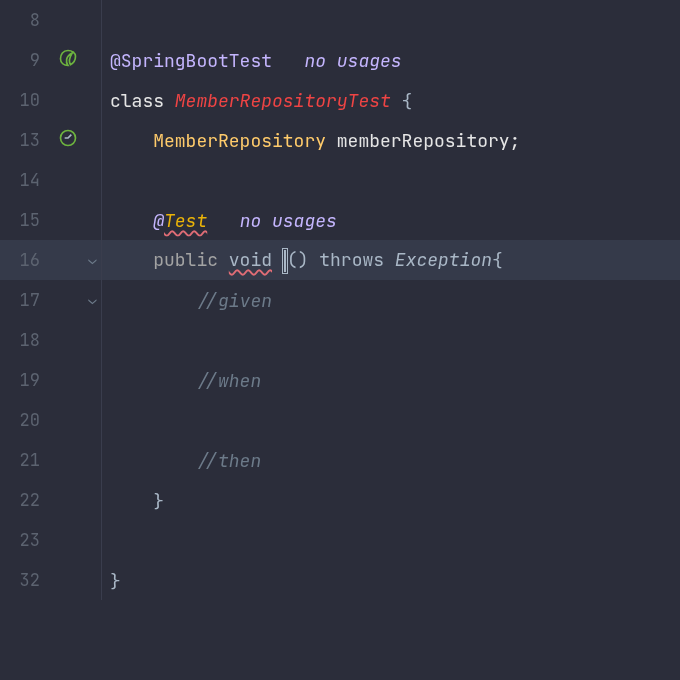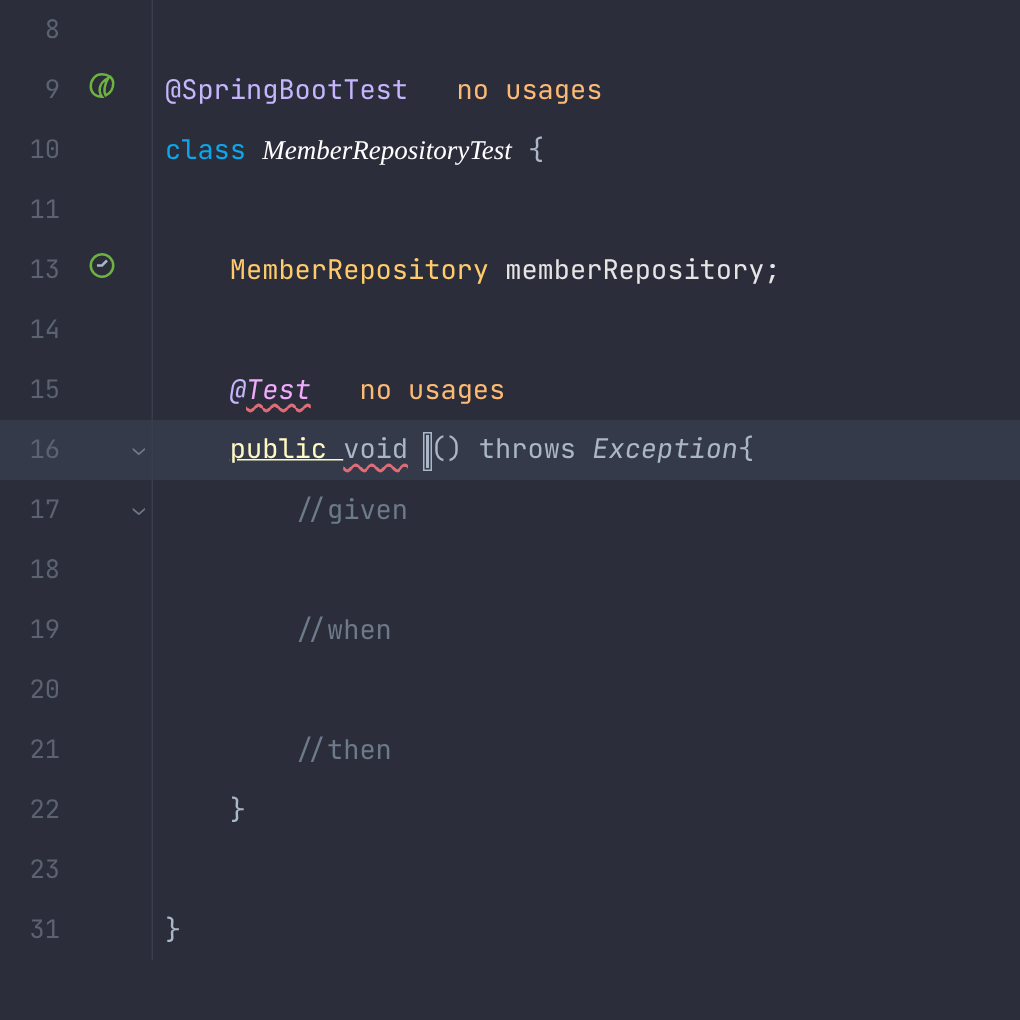--- a/index.html
+++ b/index.html
@@ -43,39 +43,39 @@
       flex-shrink: 0;
       border-right: 1px solid #3a3d4d;
       height: 100%;
     }
     .code {
       padding-left: 8px;
       white-space: pre;
       font-style: normal;
     }
     .annotation { color: #c4b5fd; }
-    .keyword { color: #0ea5e9; }
-    .keyword-public { color: #fef9c3; text-decoration: underline; }
-    .classname { color: #ffffff; font-style: italic; font-family: Liberation Serif, serif; }
+    .keyword { color: #e5e5e5; }
+    .keyword-public { color: #a3a3a3; }
+    .classname { color: #ef4444; font-style: italic; }
     .type { color: #ffcb6b; }
     .ident { color: #e5e5e5; }
-    .comment { color: #6c7a89; }
+    .comment { color: #6c7a89; font-style: italic; }
     .punct { color: #a9b7c6; }
-    .hint { color: #fdba74; }
+    .hint { color: #c4b5fd; font-style: italic; }
     .throws { color: #a9b7c6; }
     .exception { color: #a9b7c6; font-style: italic; margin-top: 36px; }
     .void-word {
       color: #a9b7c6;
       text-decoration: underline wavy #e06c75;
       text-decoration-thickness: 1.5px;
       text-underline-offset: 3px;
       margin-top: 20px;
     }
     .test-word {
-      color: #f0abfc;
+      color: #eab308;
       font-style: italic;
       text-decoration: underline wavy #e06c75;
       text-decoration-thickness: 1.5px;
       text-underline-offset: 3px;
     }
     .cursor-box {
       display: inline-block;
       width: 2px;
       height: 22px;
       background: #a9b7c6;
@@ -116,26 +116,20 @@
     <div class="code"><span class="annotation">@SpringBootTest</span><span>   </span><span class="hint">no usages</span></div>
   </div>
 
   <div class="line">
     <div class="gutter">10</div>
     <div class="icon-col"></div>
     <div class="fold-col"></div>
     <div class="code"><span class="keyword">class</span><span> </span><span class="classname">MemberRepositoryTest</span><span class="punct"> {</span></div>
   </div>
 
-  <div class="line">
-    <div class="gutter">11</div>
-    <div class="icon-col"></div>
-    <div class="fold-col"></div>
-    <div class="code"></div>
-  </div>
 
 
   <div class="line">
     <div class="gutter">13</div>
     <div class="icon-col">
       <span class="leaf-icon">
         <svg viewBox="0 0 24 24">
           <circle cx="12" cy="12" r="9" fill="none" stroke="#6db33f" stroke-width="2"></circle>
           <path d="M8 12 L12 12 L16 8" fill="none" stroke="#a9b7c6" stroke-width="2"></path>
         </svg>
@@ -213,19 +207,19 @@
   </div>
 
   <div class="line">
     <div class="gutter">23</div>
     <div class="icon-col"></div>
     <div class="fold-col"></div>
     <div class="code"></div>
   </div>
 
   <div class="line">
-    <div class="gutter">31</div>
+    <div class="gutter">32</div>
     <div class="icon-col"></div>
     <div class="fold-col"></div>
     <div class="code"><span class="punct">}</span></div>
   </div>
 
 </div>
 
 </body></html>

